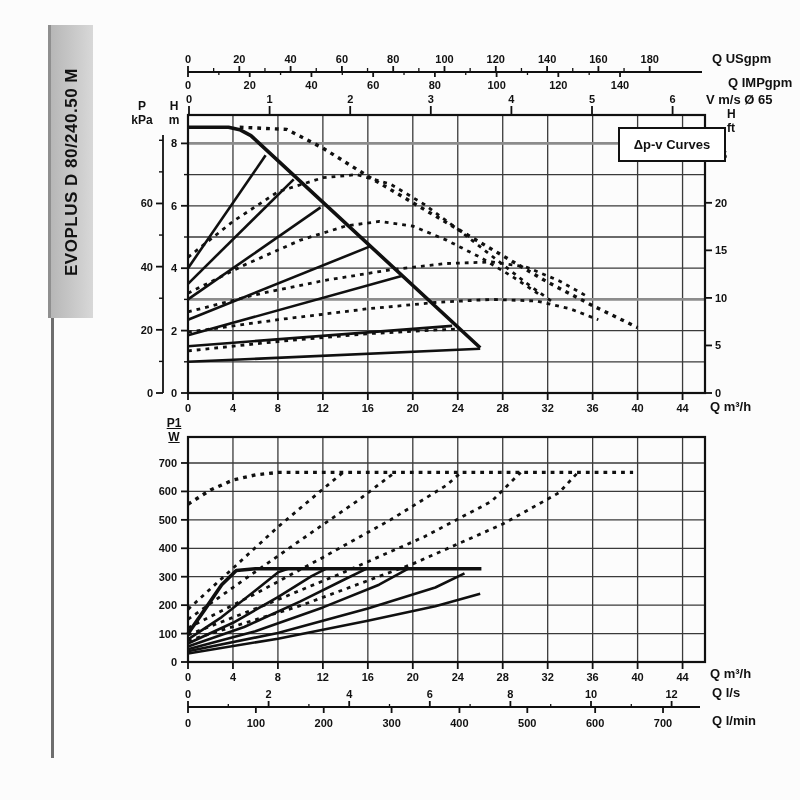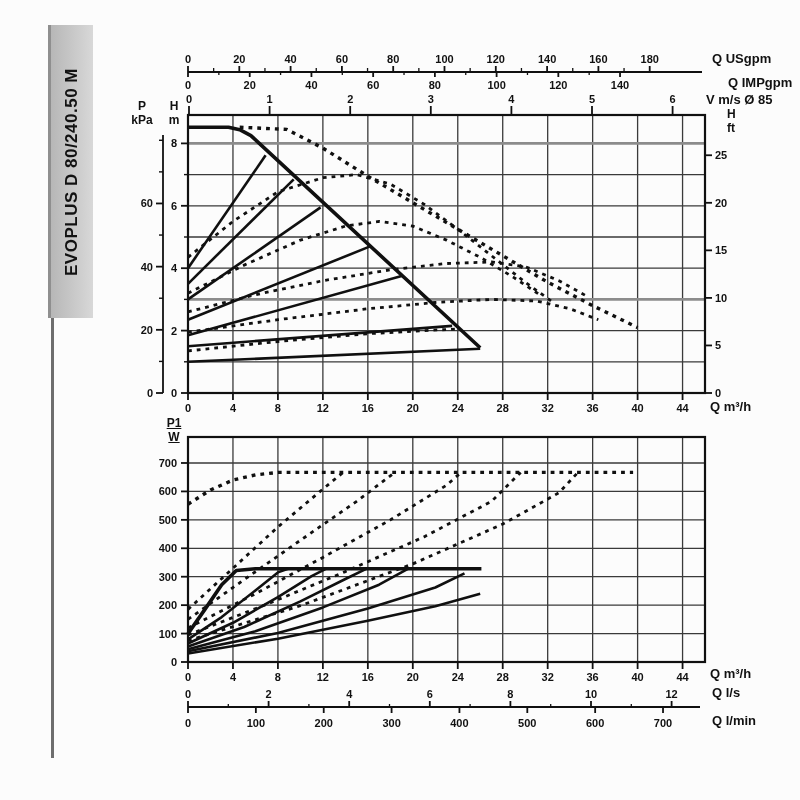--- a/index.html
+++ b/index.html
@@ -301,21 +301,21 @@
       <line x1="527.3" y1="707" x2="527.3" y2="713" stroke="#101010" stroke-width="1.8"></line>
       <text x="527.3" y="727" text-anchor="middle" font-size="11" font-weight="bold" fill="#111" font-family="&quot;Liberation Sans&quot;,sans-serif">500</text>
       <line x1="595.16" y1="707" x2="595.16" y2="713" stroke="#101010" stroke-width="1.8"></line>
       <text x="595.16" y="727" text-anchor="middle" font-size="11" font-weight="bold" fill="#111" font-family="&quot;Liberation Sans&quot;,sans-serif">600</text>
       <line x1="663.02" y1="707" x2="663.02" y2="713" stroke="#101010" stroke-width="1.8"></line>
       <text x="663.02" y="727" text-anchor="middle" font-size="11" font-weight="bold" fill="#111" font-family="&quot;Liberation Sans&quot;,sans-serif">700</text>
     </svg>
 
   <div class="axlbl" style="left:712px;top:51px;">Q USgpm</div>
   <div class="axlbl" style="left:728px;top:75px;">Q IMPgpm</div>
-  <div class="axlbl" style="left:706px;top:92px;">V m/s Ø 85</div>
+  <div class="axlbl" style="left:706px;top:92px;">V m/s Ø 65</div>
 
   <div class="axlbl2" style="left:122px;top:99px;width:40px;">
     <div>P</div>
     <div>kPa</div>
   </div>
   <div class="axlbl2" style="left:163px;top:99px;width:22px;">
     <div>H</div>
     <div>m</div>
   </div>
   <div class="axlbl2" style="left:727px;top:107px;width:22px;text-align:left;">
@@ -326,14 +326,17 @@
   <div class="axlbl" style="left:710px;top:399px;">Q m³/h</div>
 
   <div class="axlbl2" style="left:160px;top:416px;width:28px;text-decoration:underline;">
     <div>P1</div>
     <div>W</div>
   </div>
   <div class="axlbl" style="left:710px;top:666px;">Q m³/h</div>
   <div class="axlbl" style="left:712px;top:685px;">Q l/s</div>
   <div class="axlbl" style="left:712px;top:713px;">Q l/min</div>
 
+  <div class="dpv-box">
+    <span>Δp-v Curves</span>
+  </div>
 
 </div>
 
 </body></html>

